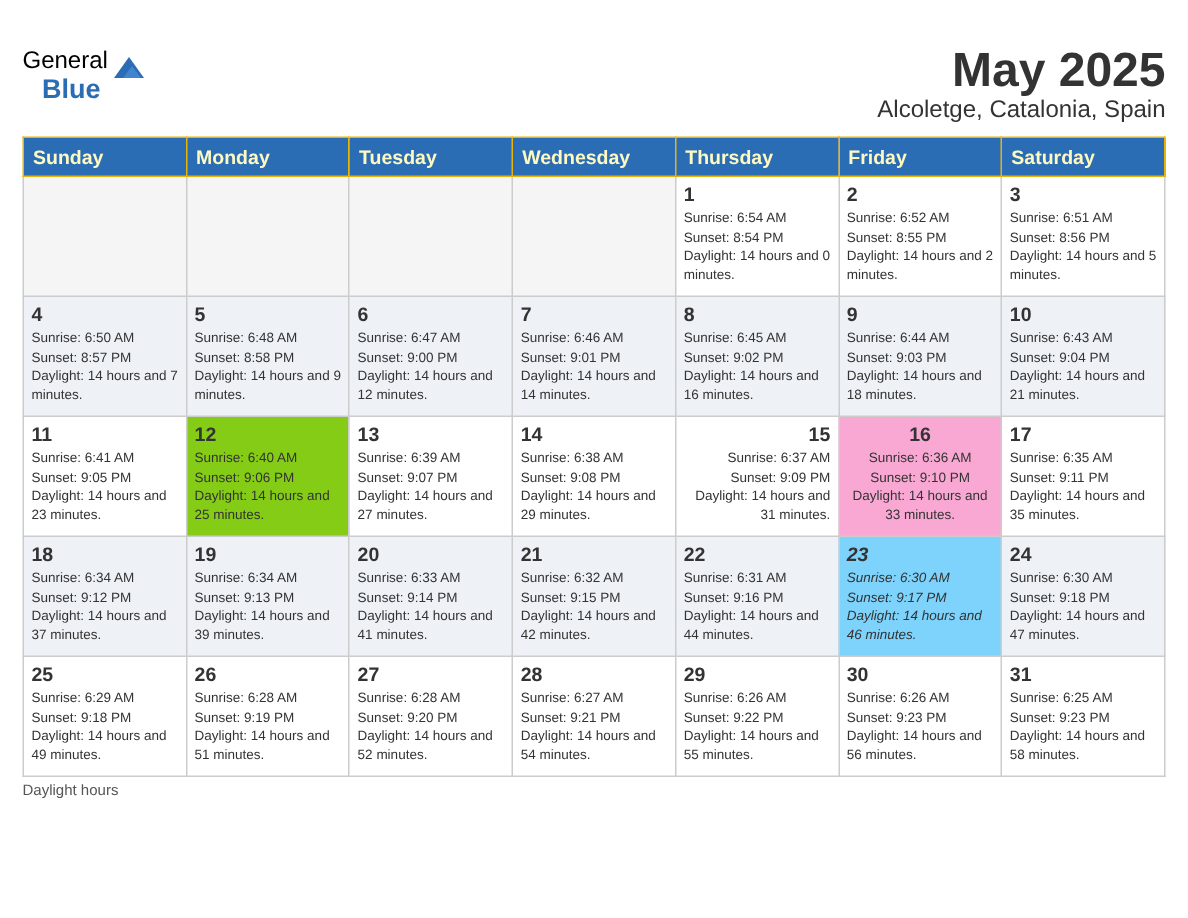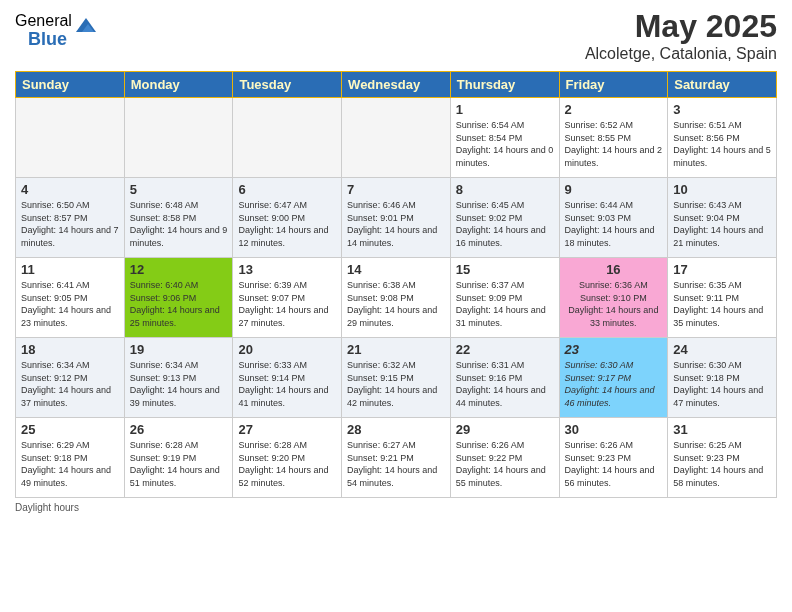--- a/index.html
+++ b/index.html
@@ -6,21 +6,21 @@
     body {
       width: 792px;
       height: 612px;
       font-family: Arial, sans-serif;
       background: #fff;
       overflow: hidden;
     }
     .page {
       width: 792px;
       height: 612px;
-      padding: 8px 15px;
+      padding: 28px 15px;
     }
     .header {
       display: flex;
       justify-content: space-between;
       align-items: flex-start;
       margin-bottom: 8px;
     }
     .logo {
       display: flex;
       align-items: center;
@@ -191,21 +191,21 @@
             <div class="day-info">Sunrise: 6:40 AM<br>Sunset: 9:06 PM<br>Daylight: 14 hours and 25 minutes.</div>
           </td>
           <td style="background: rgb(255, 255, 255);">
             <span class="day-num">13</span>
             <div class="day-info">Sunrise: 6:39 AM<br>Sunset: 9:07 PM<br>Daylight: 14 hours and 27 minutes.</div>
           </td>
           <td style="background: rgb(255, 255, 255);">
             <span class="day-num">14</span>
             <div class="day-info">Sunrise: 6:38 AM<br>Sunset: 9:08 PM<br>Daylight: 14 hours and 29 minutes.</div>
           </td>
-          <td style="background: rgb(255, 255, 255);">
+          <td style="background: rgb(255, 255, 255); text-align: right;">
             <span class="day-num">15</span>
             <div class="day-info">Sunrise: 6:37 AM<br>Sunset: 9:09 PM<br>Daylight: 14 hours and 31 minutes.</div>
           </td>
           <td style="background: #f9a8d4; text-align: center;">
             <span class="day-num">16</span>
             <div class="day-info">Sunrise: 6:36 AM<br>Sunset: 9:10 PM<br>Daylight: 14 hours and 33 minutes.</div>
           </td>
           <td style="background: rgb(255, 255, 255);">
             <span class="day-num">17</span>
             <div class="day-info">Sunrise: 6:35 AM<br>Sunset: 9:11 PM<br>Daylight: 14 hours and 35 minutes.</div>

